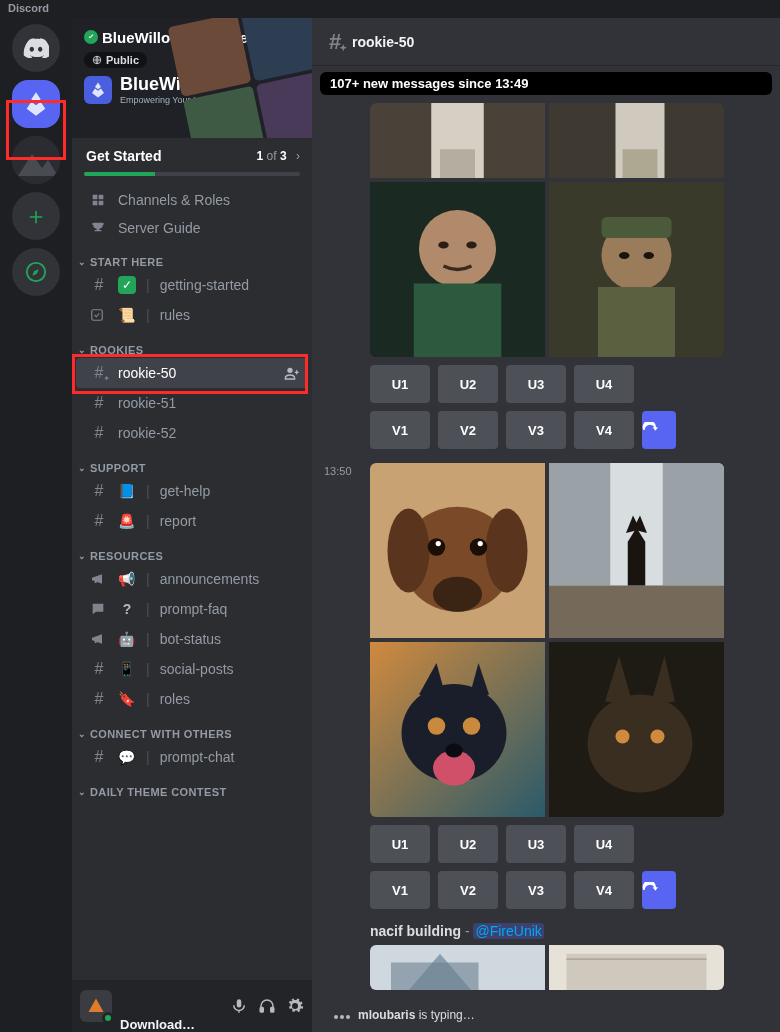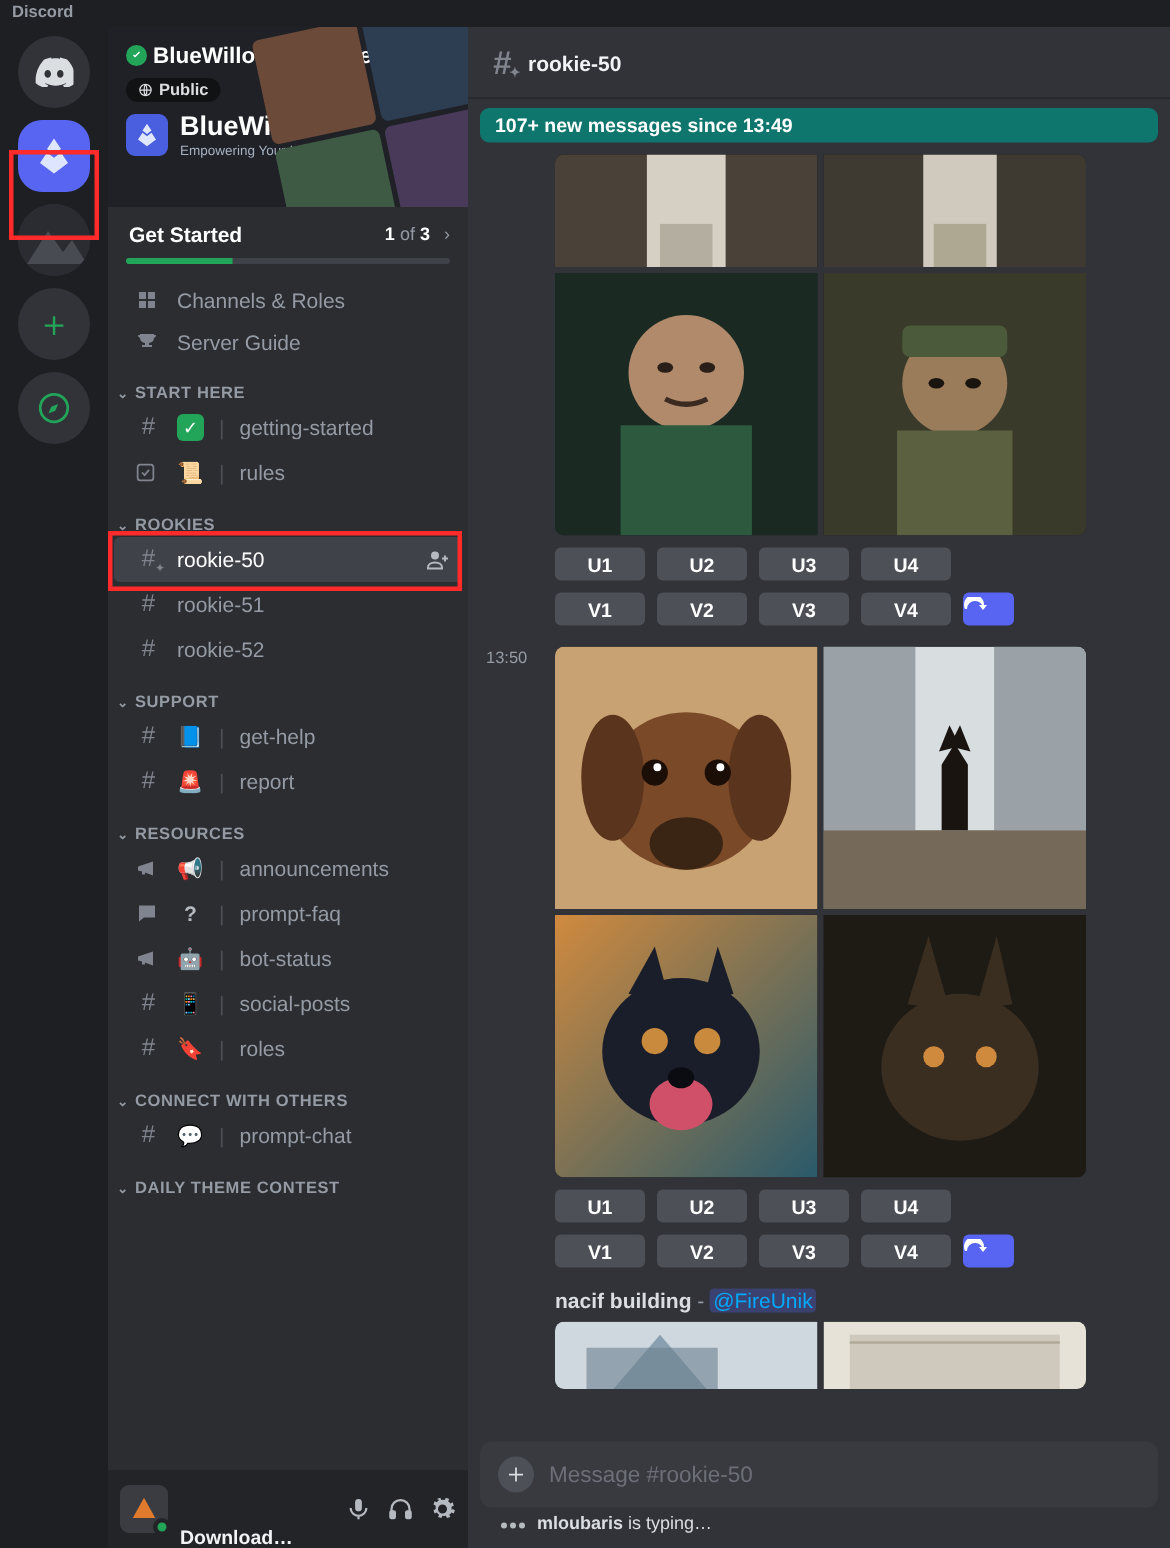--- a/index.html
+++ b/index.html
@@ -107,32 +107,32 @@
   }
   .avatar-sq { width:32px; height:32px; border-radius:6px; background:#3a3c41; display:flex; align-items:center; justify-content:center; position:relative; }
   .avatar-status { position:absolute; right:-2px; bottom:-2px; width:12px; height:12px; border-radius:50%; background:#23a559; border:3px solid #232428; }
   .user-texts { flex:1; overflow:hidden; }
   .user-name { color:#f2f3f5; font-size:13px; font-weight:600; white-space:nowrap; overflow:hidden; text-overflow:ellipsis;margin-top:48px; }
   .user-tag { color:#949ba4; font-size:11px; }
   .panel-icons { display:flex; gap:10px; color:#b5bac1; }
   
   .main { flex:1; background:#313338; display:flex; flex-direction:column; min-width:0; }
   .channel-header { height:48px; display:flex; align-items:center; gap:8px; padding:0 14px; color:#f2f3f5; font-weight:600; border-bottom:1px solid #26272b; }
-  .new-msgs-bar { margin: 6px 8px 8px 8px; background:#0f766e; color:#fff; font-size:13px; font-weight:600; padding:4px 10px; border-radius:6px; }
+  .new-msgs-bar { margin: 6px 8px 8px 8px; background:#000000; color:#fff; font-size:13px; font-weight:600; padding:4px 10px; border-radius:6px; }
   .messages { flex:1; overflow:hidden; padding:0 8px 0 8px; }
   .msg { display:flex; gap:8px; padding:4px 0 10px 50px; position:relative; }
   .msg .ts { position:absolute; left:4px; top:6px; color:#949ba4; font-size:11px; }
   .msg-inner { flex:1; min-width:0; }
   .prompt-line { color:#dbdee1; margin-bottom:6px; }
   .author-link { color:#00a8fc; background:#3b4270; padding:0 2px; border-radius:3px; }
   .dash { color:#949ba4; }
   .img-grid { display:grid; grid-template-columns:175px 175px; grid-template-rows:175px 175px; gap:4px; width:354px; border-radius:6px; overflow:hidden; }
   .img-cell { background:#222; }
   .btn-row { display:flex; gap:8px; margin-top:8px; }
-  .dbtn { background:#4e5058; color:#fff; font-size:13px; font-weight:600; border:none; border-radius:4px; height:22px; width:60px; }
+  .dbtn { background:#4e5058; color:#fff; font-size:13px; font-weight:600; border:none; border-radius:4px; height:38px; width:60px; }
   .dbtn.icon { width:34px; background:#4e5058; }
   .dbtn.refresh { background:#5865f2; }
   .composer-wrap { padding:0 8px 4px 8px; }
   .composer { background:#383a40; border-radius:8px; height:44px; display:flex; align-items:center; gap:10px; padding:0 12px; }
   .composer .plus-circle { width:24px; height:24px; border-radius:50%; background:#4e5058; display:flex; align-items:center; justify-content:center; color:#dcdee1; font-size:18px; }
   .composer input { flex:1; background:transparent; border:none; outline:none; color:#dbdee1; font-size:15px; }
   .composer input::placeholder { color:#6d6f78; }
   .typing { padding:3px 14px 6px 14px; color:#dbdee1; font-size:12px; display:flex; align-items:center; gap:6px; }
   .typing .dots span { display:inline-block; width:4px; height:4px; border-radius:50%; background:#b5bac1; margin-right:2px; }
   
@@ -575,27 +575,19 @@
                   <rect x="10" y="5" width="80" height="35" fill="#cfc9bd"></rect>
                   <line x1="10" y1="8" x2="90" y2="8" stroke="#b0a898" stroke-width="1"></line>
                 </svg>
               </div>
           </div>
         </div>
       </div>
     </div>
 
     <div class="composer-wrap">
-      <div class="composer">
-        <span class="plus-circle">
-          <svg width="14" height="14" viewBox="0 0 24 24" fill="#dcdee1">
-              <path d="M11 4h2v7h7v2h-7v7h-2v-7H4v-2h7z"></path>
-            </svg>
-        </span>
-        <input placeholder="Message #rookie-50" style="">
-      </div>
       <div class="typing">
         <span class="dots"><span></span><span></span><span></span></span>
         <span><b>mloubaris</b> <span>is typing…</span></span>
       </div>
     </div>
   </div>
 </div>
 
 </body></html>

